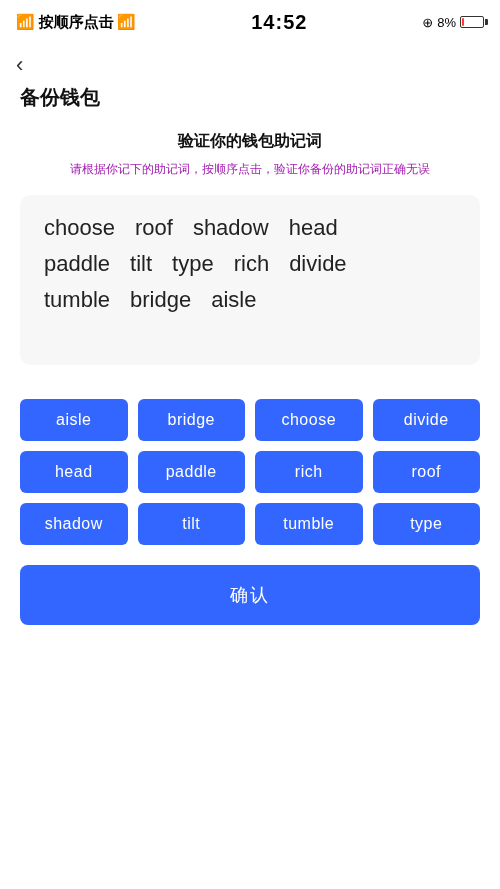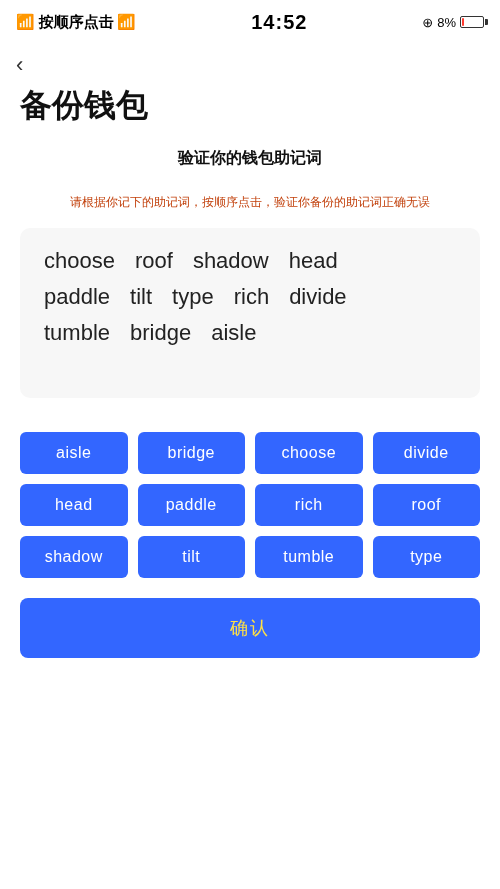--- a/index.html
+++ b/index.html
@@ -77,37 +77,37 @@
     }
     .back-arrow {
       font-size: 22px;
       color: #333;
       line-height: 1;
     }
 
     
     .page-title {
       padding: 8px 20px 20px 20px;
-      font-size: 32px;
+      font-size: 20px;
       font-weight: 700;
       color: #111;
     }
 
     
     .section-heading {
       text-align: center;
       font-size: 16px;
       font-weight: 600;
       color: #111;
-      margin-bottom: 24px;
+      margin-bottom: 8px;
     }
     .section-desc {
       text-align: center;
       font-size: 12px;
-      color: #c2410c;
+      color: #a21caf;
       line-height: 1.6;
       padding: 0 40px;
       margin-bottom: 16px;
     }
 
     
     .word-display-box {
       margin: 0 20px 20px 20px;
       background: #f7f7f7;
       border-radius: 10px;
@@ -149,21 +149,21 @@
       letter-spacing: 0.5px;
     }
 
     
     .confirm-btn-wrap {
       padding: 0 20px 30px 20px;
     }
     .confirm-btn {
       width: 100%;
       background: #3366ff;
-      color: #fde047;
+      color: #ffffff;
       border: none;
       border-radius: 8px;
       padding: 18px;
       font-size: 18px;
       font-weight: 500;
       cursor: pointer;
       text-align: center;
       letter-spacing: 2px;
     }
 

